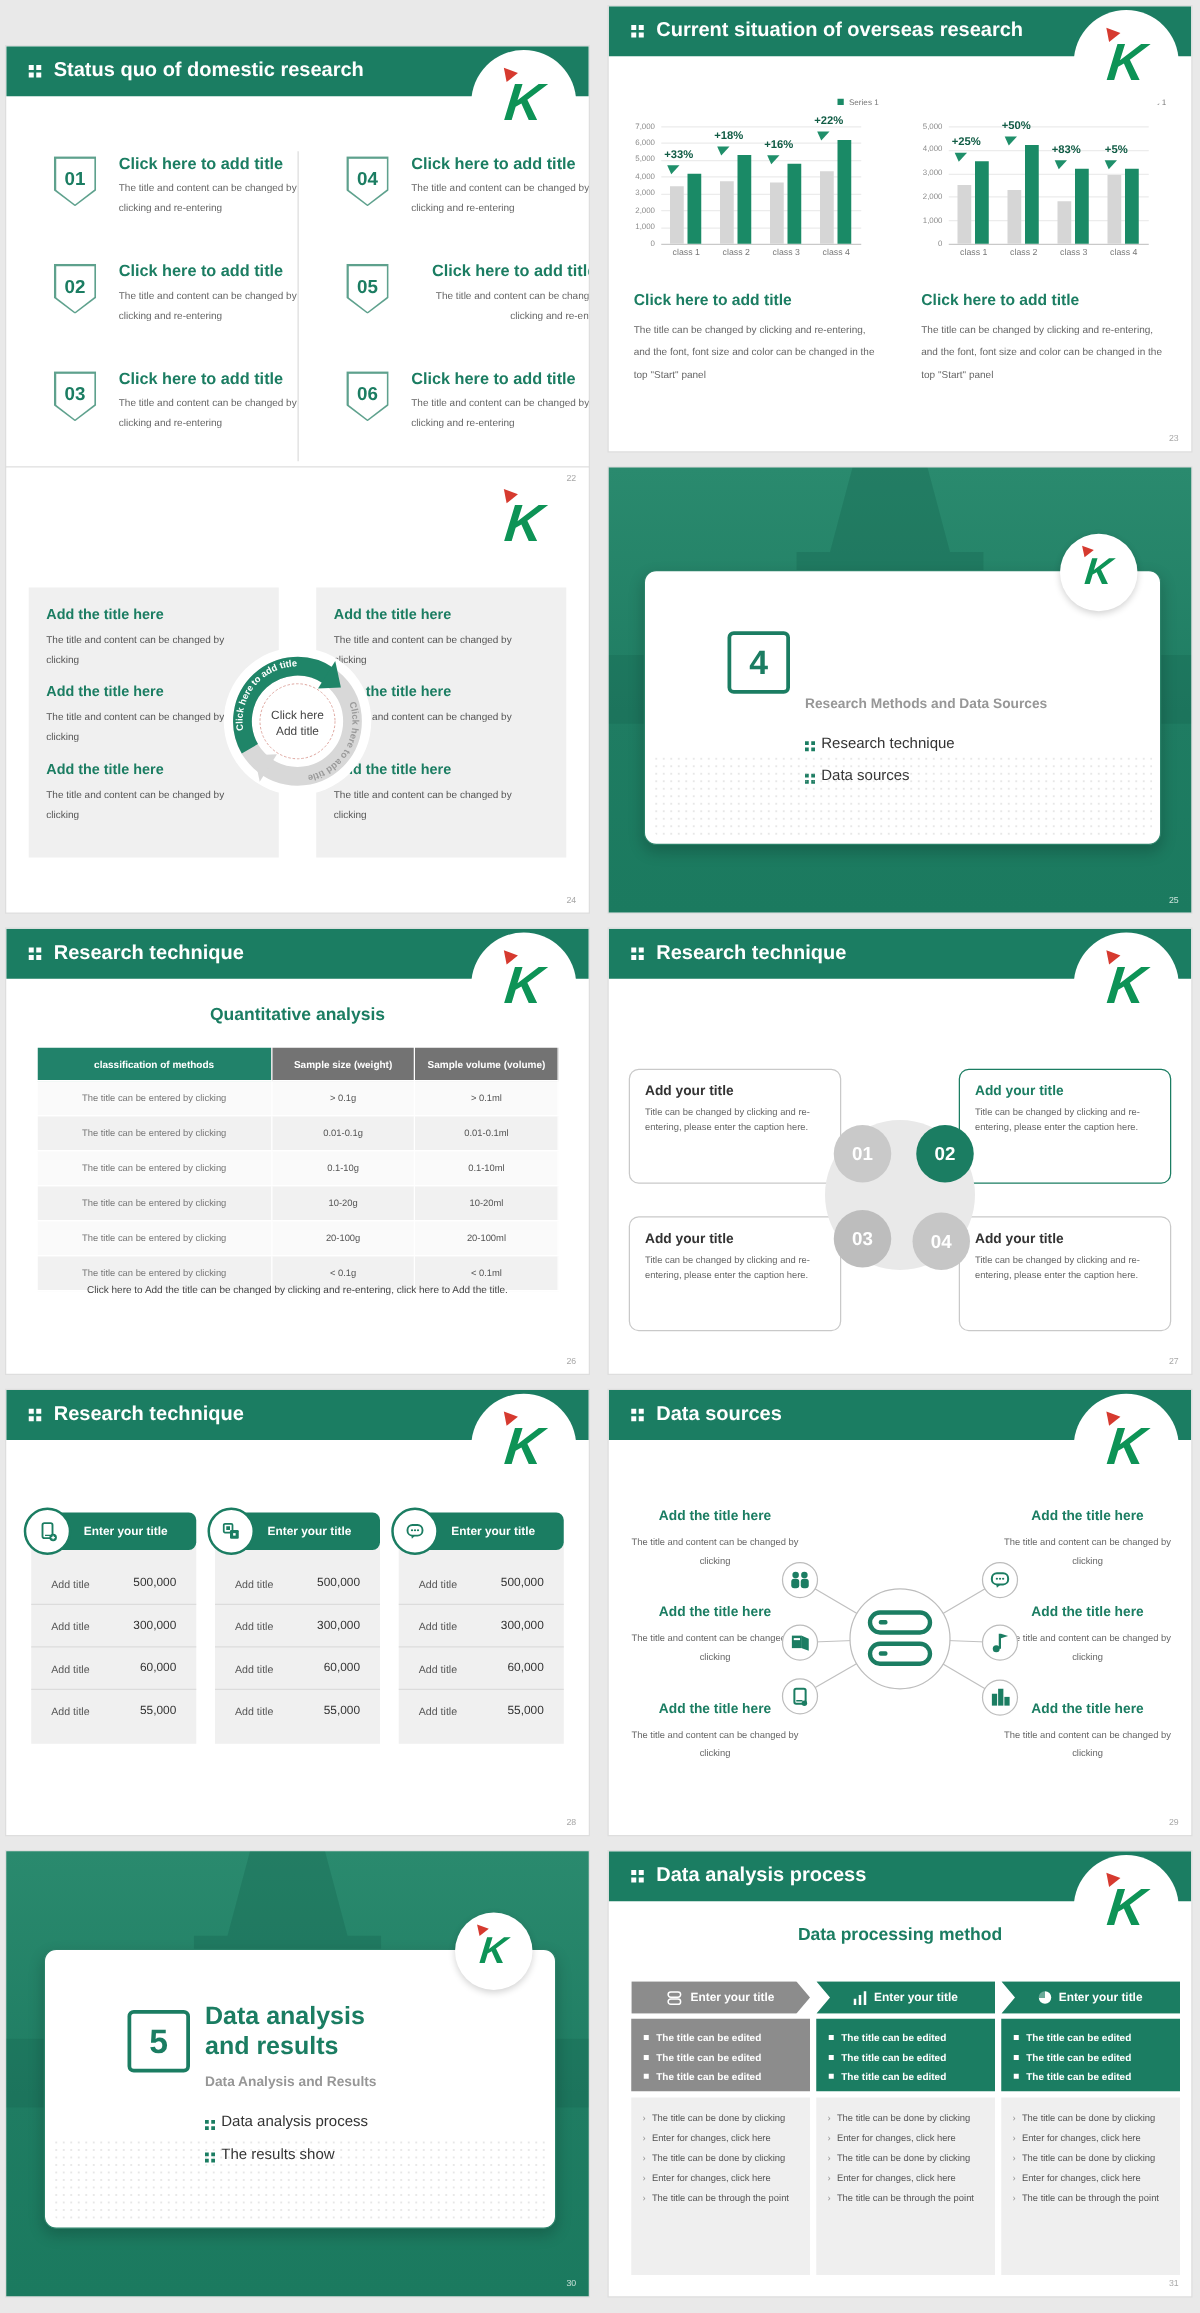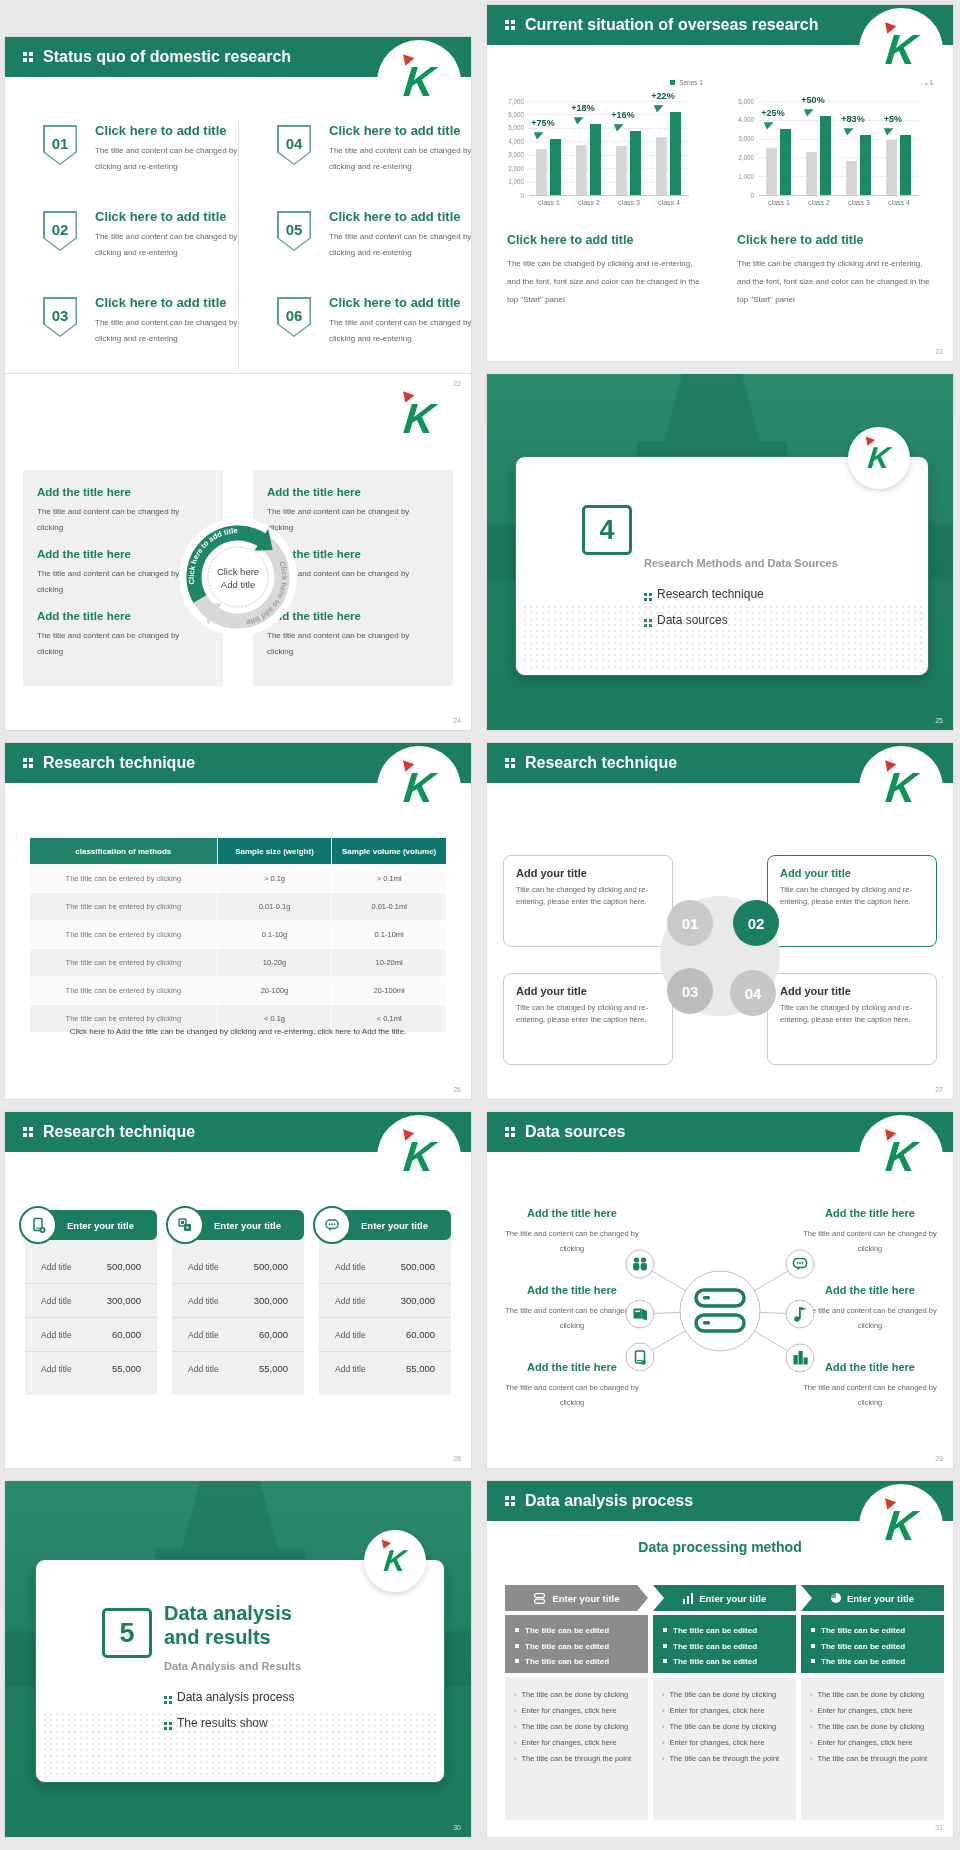--- a/index.html
+++ b/index.html
@@ -60,21 +60,21 @@
   .sec-sub{position:absolute;left:128px;top:100px;font-size:11px;color:#979797;font-weight:bold;}
   .sec-bullets{position:absolute;left:128px;top:130px;font-size:12px;color:#333;}
   .sec-bullets div{margin-bottom:12px;}
   .dotwave{position:absolute;left:6px;right:6px;bottom:5px;height:66px;border-radius:0 0 9px 9px;
     background:radial-gradient(#bdbdbd 0.8px,transparent 1px);background-size:6px 6px;opacity:.35;}
   
   .tbl-title{position:absolute;left:0;right:0;top:60px;text-align:center;font-size:14px;font-weight:bold;color:#1b7d62;}
   table.qt{position:absolute;left:24px;top:94px;width:418px;border-collapse:collapse;border:1px solid #c4c4c4;}
   table.qt th{height:24px;font-size:8px;color:#fff;font-weight:bold;border:1px solid #fff;}
   table.qt th.c1{background:#21826a;width:45%;}
-  table.qt th.c2,table.qt th.c3{background:#0f766e;width:27.5%;}
+  table.qt th.c2,table.qt th.c3{background:#737373;width:27.5%;}
   table.qt td{height:25px;text-align:center;font-size:7.5px;color:#555;border:1.5px solid #fff;}
   table.qt tr:nth-child(odd) td{background:#f1f1f1;}
   table.qt tr:nth-child(even) td{background:#fafafa;}
   table.qt td.lab{color:#777;}
   .tbl-cap{position:absolute;left:10px;right:10px;top:284px;text-align:center;font-size:8px;color:#444;}
   
   .q-title{position:absolute;left:0;right:0;top:62px;text-align:center;font-size:14px;font-weight:bold;color:#1b7d62;}
   .q-card{position:absolute;width:170px;height:92px;border:1px solid #c9c9c9;border-radius:8px;background:#fff;
     padding:11px 12px;box-sizing:border-box;z-index:1;}
   .q-card.green{border-color:#1b7d62;border-width:1.5px;}
@@ -175,21 +175,21 @@
         <div class="bo"></div>
         <div class="bi">
           <span class="s1-num">04</span>
         </div>
       </div>
     <div class="s1-txt">
         <div class="s1-title">Click here to add title</div>
     <div class="s1-body">The title and content can be changed by clicking and re-entering</div>
       </div>
   </div>
-  <div class="s1-item" style="left:272px;top:172px;">
+  <div class="s1-item" style="left:272px;top:172px;text-align:right;">
     <div class="s1-badge">
         <div class="bo"></div>
         <div class="bi">
           <span class="s1-num">05</span>
         </div>
       </div>
     <div class="s1-txt">
         <div class="s1-title">Click here to add title</div>
     <div class="s1-body">The title and content can be changed by clicking and re-entering</div>
       </div>
@@ -233,21 +233,21 @@
         <div style="position: absolute; left: 0px; top: 72.7857px; width: 21px; text-align: right; font-size: 6.3px; color: rgb(138, 138, 138);">4,000</div>
         <div style="position: absolute; left: 26px; top: 62.8571px; width: 160px; height: 1px; background: rgb(236, 236, 236);"></div>
         <div style="position: absolute; left: 0px; top: 59.3571px; width: 21px; text-align: right; font-size: 6.3px; color: rgb(138, 138, 138);">5,000</div>
         <div style="position: absolute; left: 26px; top: 49.4286px; width: 160px; height: 1px; background: rgb(236, 236, 236);"></div>
         <div style="position: absolute; left: 0px; top: 45.9286px; width: 21px; text-align: right; font-size: 6.3px; color: rgb(138, 138, 138);">6,000</div>
         <div style="position: absolute; left: 26px; top: 36px; width: 160px; height: 1px; background: rgb(236, 236, 236);"></div>
         <div style="position: absolute; left: 0px; top: 32.5px; width: 21px; text-align: right; font-size: 6.3px; color: rgb(138, 138, 138);">7,000</div>
         <div style="position: absolute; left: 33px; top: 84.3429px; width: 11px; height: 45.6571px; background: rgb(214, 214, 214);"></div>
         <div style="position: absolute; left: 47px; top: 73.6px; width: 11px; height: 56.4px; background: rgb(26, 138, 102);"></div>
         <div style="position: absolute; left: 32px; top: 64.6px; width: 0px; height: 0px; border-top: 4px solid transparent; border-bottom: 4px solid transparent; border-left: 9px solid rgb(31, 143, 106); transform: rotate(-24deg);"></div>
-        <div style="position: absolute; left: 18px; top: 52.6px; width: 44px; text-align: center; font-size: 9px; font-weight: bold; color: rgb(17, 92, 69);">+75%</div>
+        <div style="position: absolute; left: 18px; top: 52.6px; width: 44px; text-align: center; font-size: 9px; font-weight: bold; color: rgb(17, 92, 69);">+33%</div>
         <div style="position: absolute; left: 24px; top: 134px; width: 44px; text-align: center; font-size: 7px; color: rgb(119, 119, 119);">class 1</div>
         <div style="position: absolute; left: 73px; top: 79.6429px; width: 11px; height: 50.3571px; background: rgb(214, 214, 214);"></div>
         <div style="position: absolute; left: 87px; top: 58.8286px; width: 11px; height: 71.1714px; background: rgb(26, 138, 102);"></div>
         <div style="position: absolute; left: 72px; top: 49.8286px; width: 0px; height: 0px; border-top: 4px solid transparent; border-bottom: 4px solid transparent; border-left: 9px solid rgb(31, 143, 106); transform: rotate(-24deg);"></div>
         <div style="position: absolute; left: 58px; top: 37.8286px; width: 44px; text-align: center; font-size: 9px; font-weight: bold; color: rgb(17, 92, 69);">+18%</div>
         <div style="position: absolute; left: 64px; top: 134px; width: 44px; text-align: center; font-size: 7px; color: rgb(119, 119, 119);">class 2</div>
         <div style="position: absolute; left: 113px; top: 80.9857px; width: 11px; height: 49.0143px; background: rgb(214, 214, 214);"></div>
         <div style="position: absolute; left: 127px; top: 65.5429px; width: 11px; height: 64.4571px; background: rgb(26, 138, 102);"></div>
         <div style="position: absolute; left: 112px; top: 56.5429px; width: 0px; height: 0px; border-top: 4px solid transparent; border-bottom: 4px solid transparent; border-left: 9px solid rgb(31, 143, 106); transform: rotate(-24deg);"></div>
         <div style="position: absolute; left: 98px; top: 44.5429px; width: 44px; text-align: center; font-size: 9px; font-weight: bold; color: rgb(17, 92, 69);">+16%</div>
@@ -376,20 +376,21 @@
 
 <div class="slide" style="left:5px;top:743px;">
   <div class="hdr">
     <span class="dots"></span>
     <span>Research technique</span>
   </div>
   <div class="logo">
     <span class="tri"></span>
     <span class="k">K</span>
   </div>
+  <div class="tbl-title">Quantitative analysis</div>
   <table class="qt">
     <tbody>
         <tr>
       <th class="c1">classification of methods</th>
       <th class="c2">Sample size (weight)</th>
       <th class="c3">Sample volume (volume)</th>
     </tr>
     <tr>
           <td class="lab">The title can be entered by clicking</td>
           <td>&gt; 0.1g</td>

